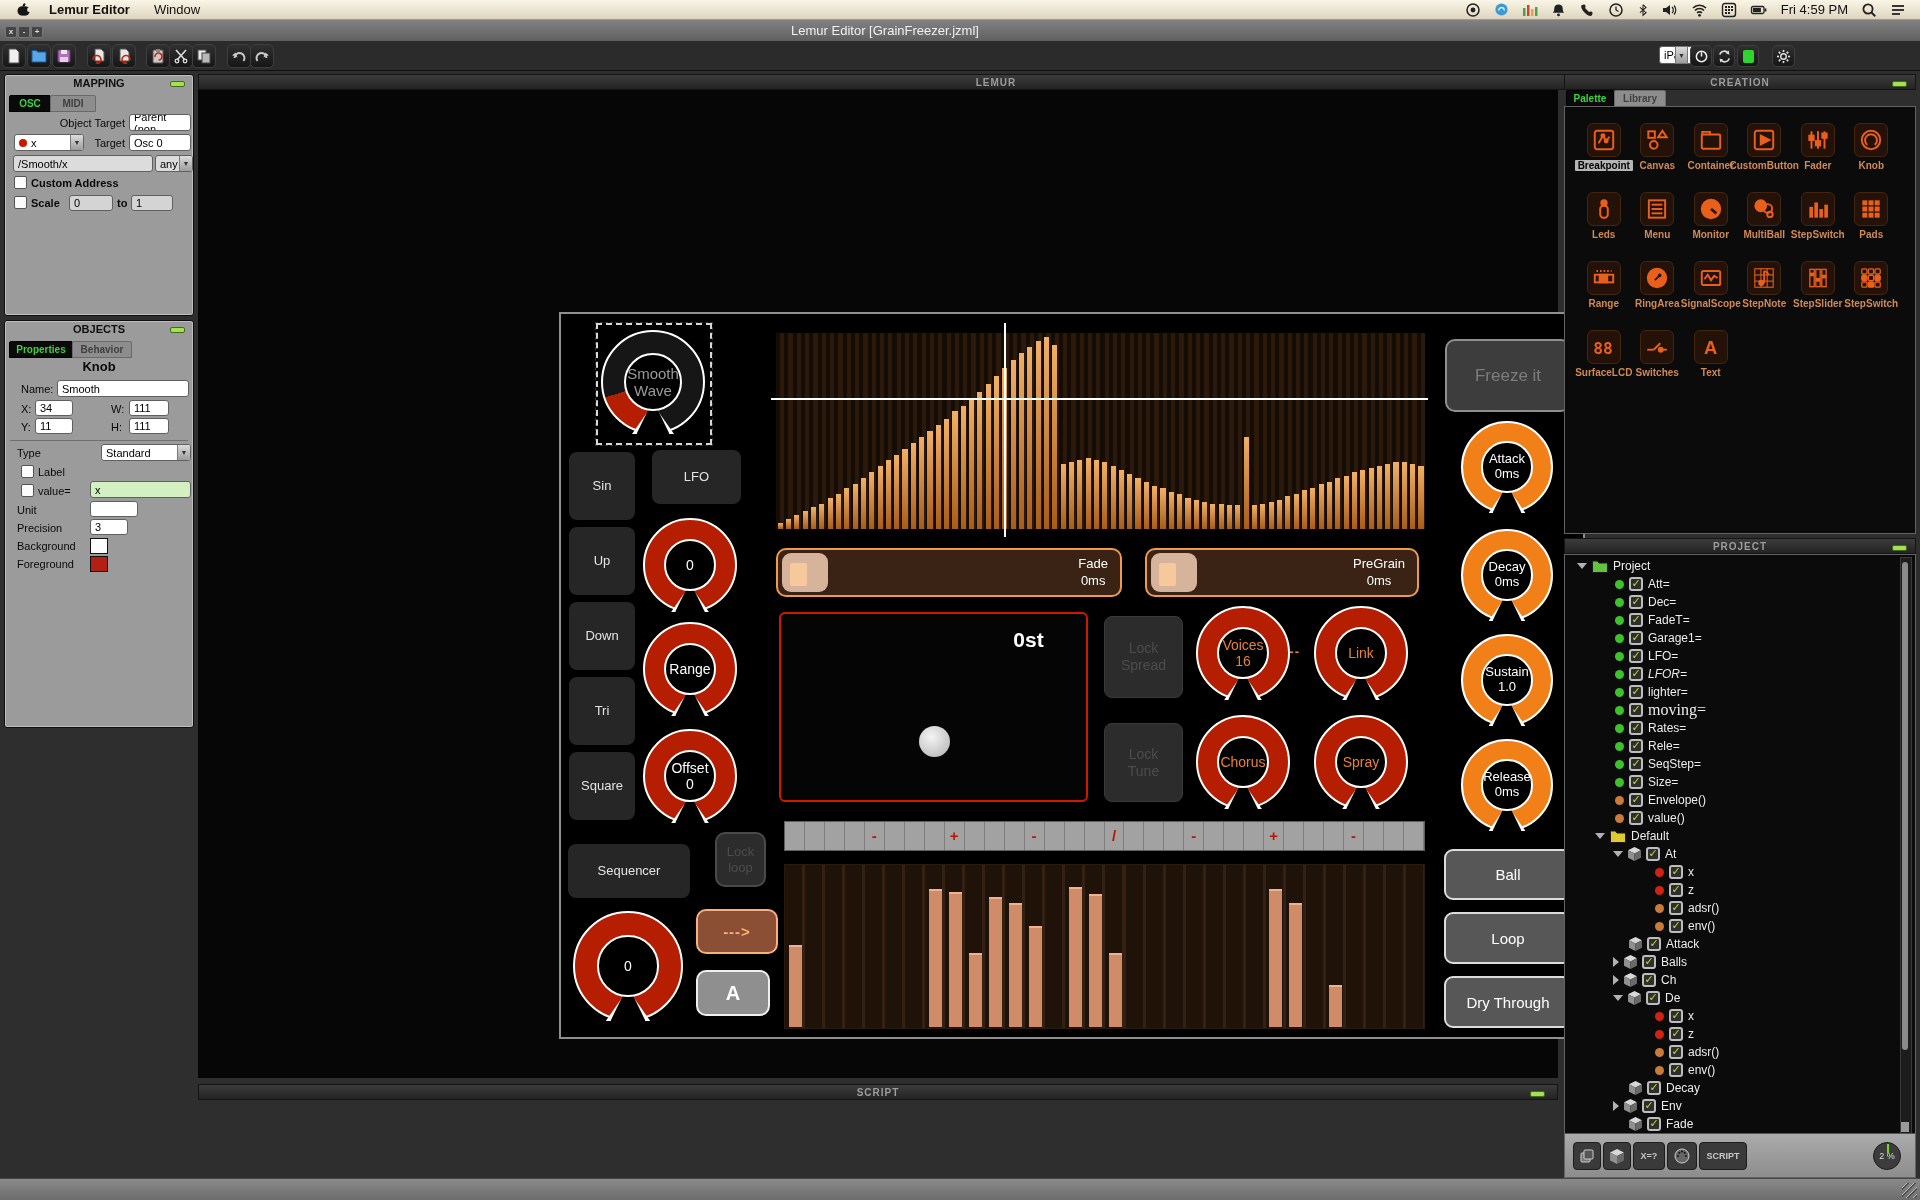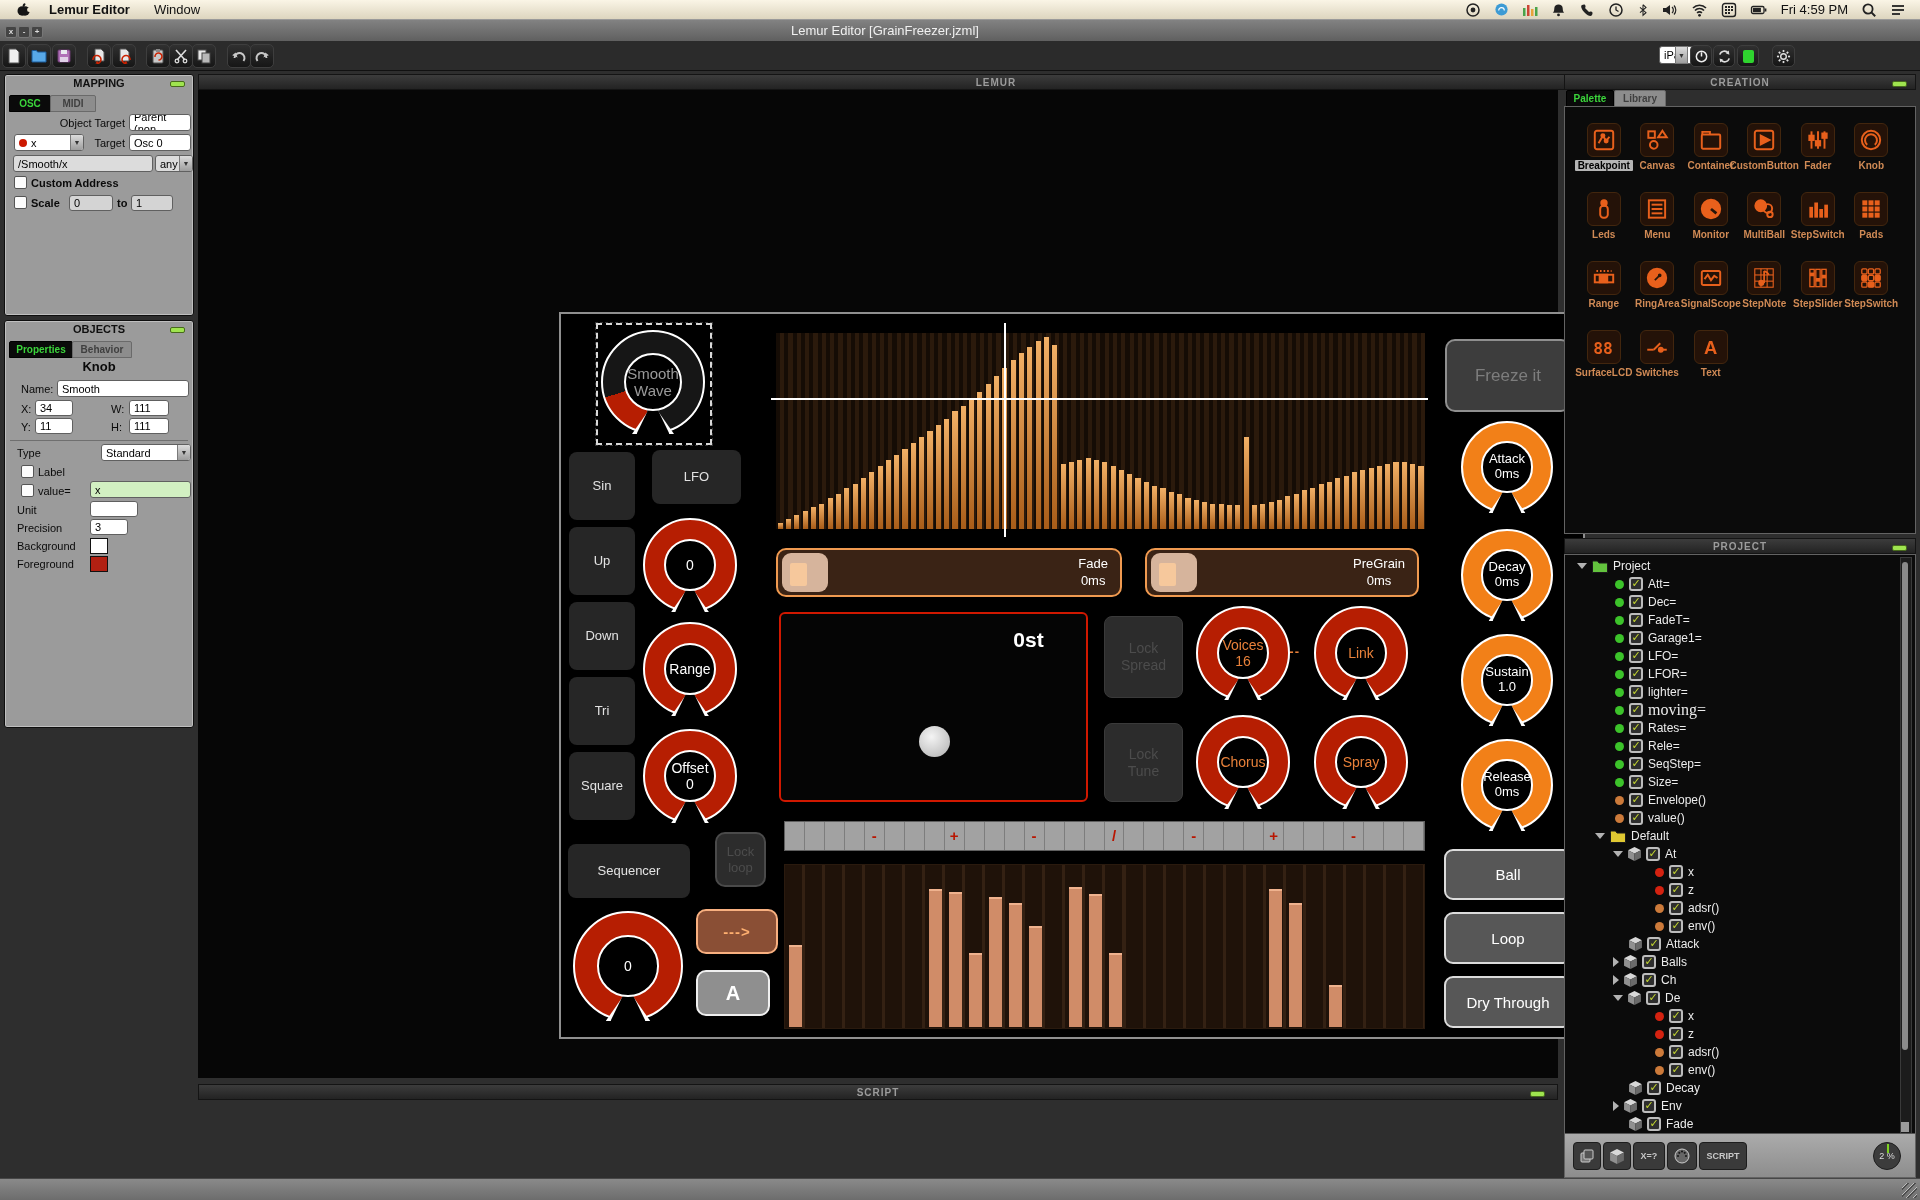--- a/index.html
+++ b/index.html
@@ -955,21 +955,21 @@
           <div style="font-size: 12px;">Garage1=</div>
         </div>
         <div class="trow" style="padding-left: 48px;">
           <div class="tdot" style="background: rgb(60, 195, 42);"></div>
           <div class="tcheck" style="">✓</div>
           <div style="font-size: 12px;">LFO=</div>
         </div>
         <div class="trow" style="padding-left: 48px;">
           <div class="tdot" style="background: rgb(60, 195, 42);"></div>
           <div class="tcheck" style="">✓</div>
-          <div style="font-size: 12px;">LFOR=</div>
+          <div style="font-size: 12px; font-style: italic;">LFOR=</div>
         </div>
         <div class="trow" style="padding-left: 48px;">
           <div class="tdot" style="background: rgb(60, 195, 42);"></div>
           <div class="tcheck" style="">✓</div>
           <div style="font-size: 12px;">lighter=</div>
         </div>
         <div class="trow" style="padding-left: 48px;">
           <div class="tdot" style="background: rgb(60, 195, 42);"></div>
           <div class="tcheck" style="">✓</div>
           <div style="font-size: 16px; font-family: Liberation Serif, serif;">moving=</div>

